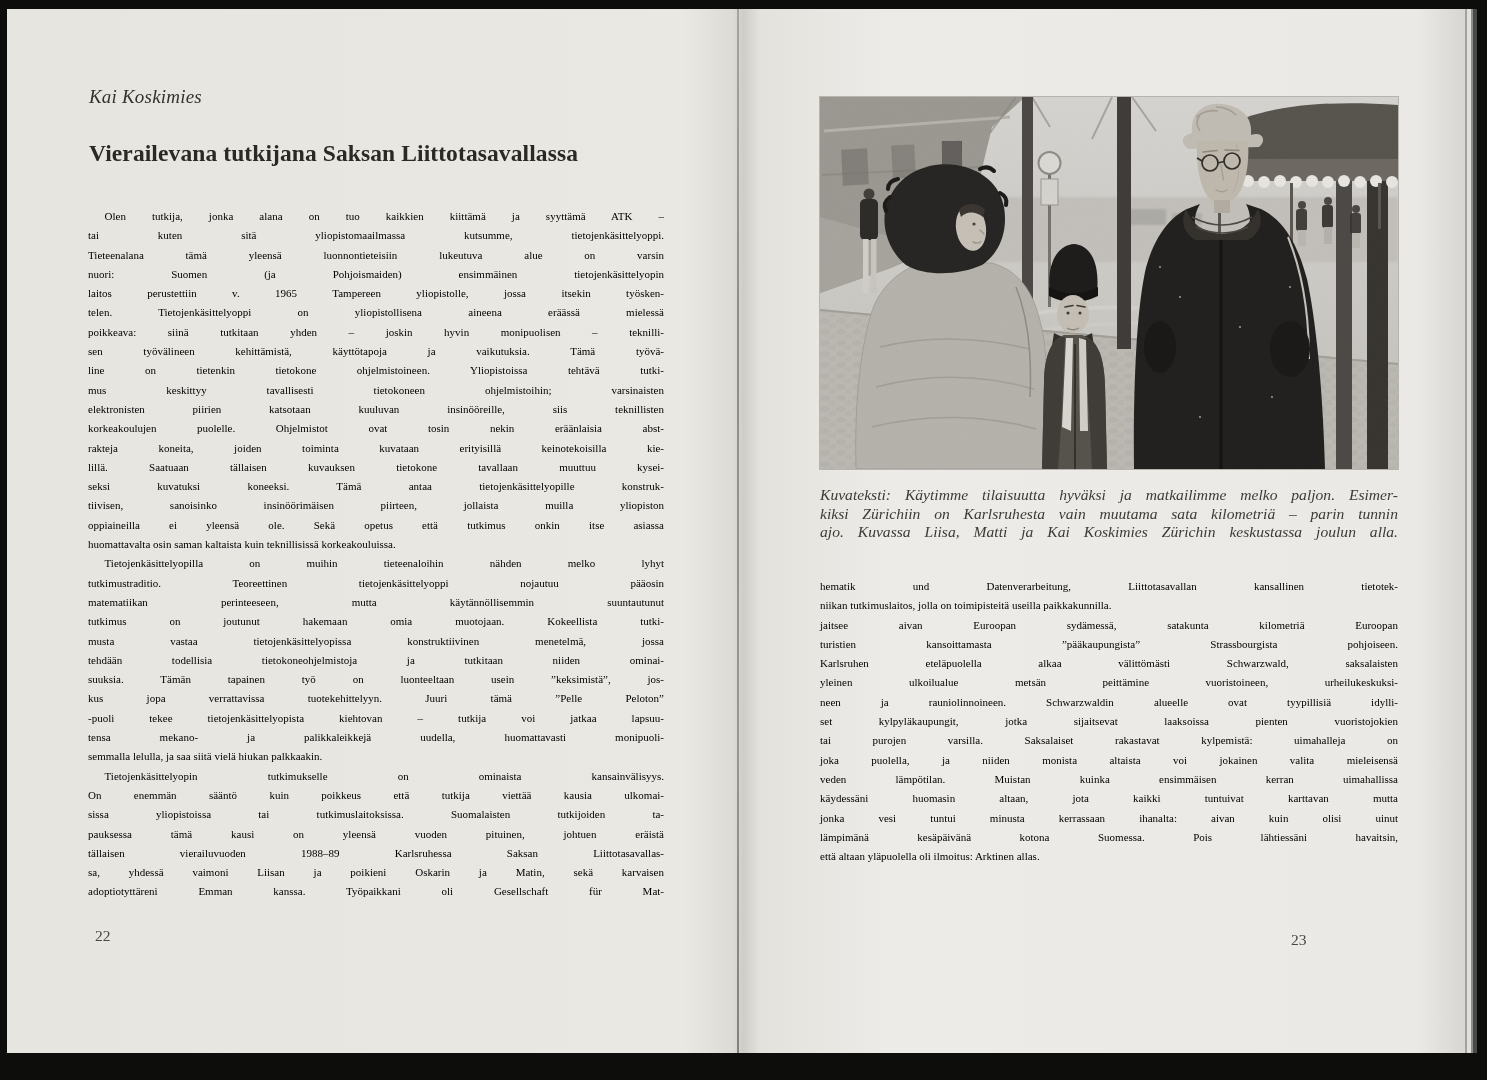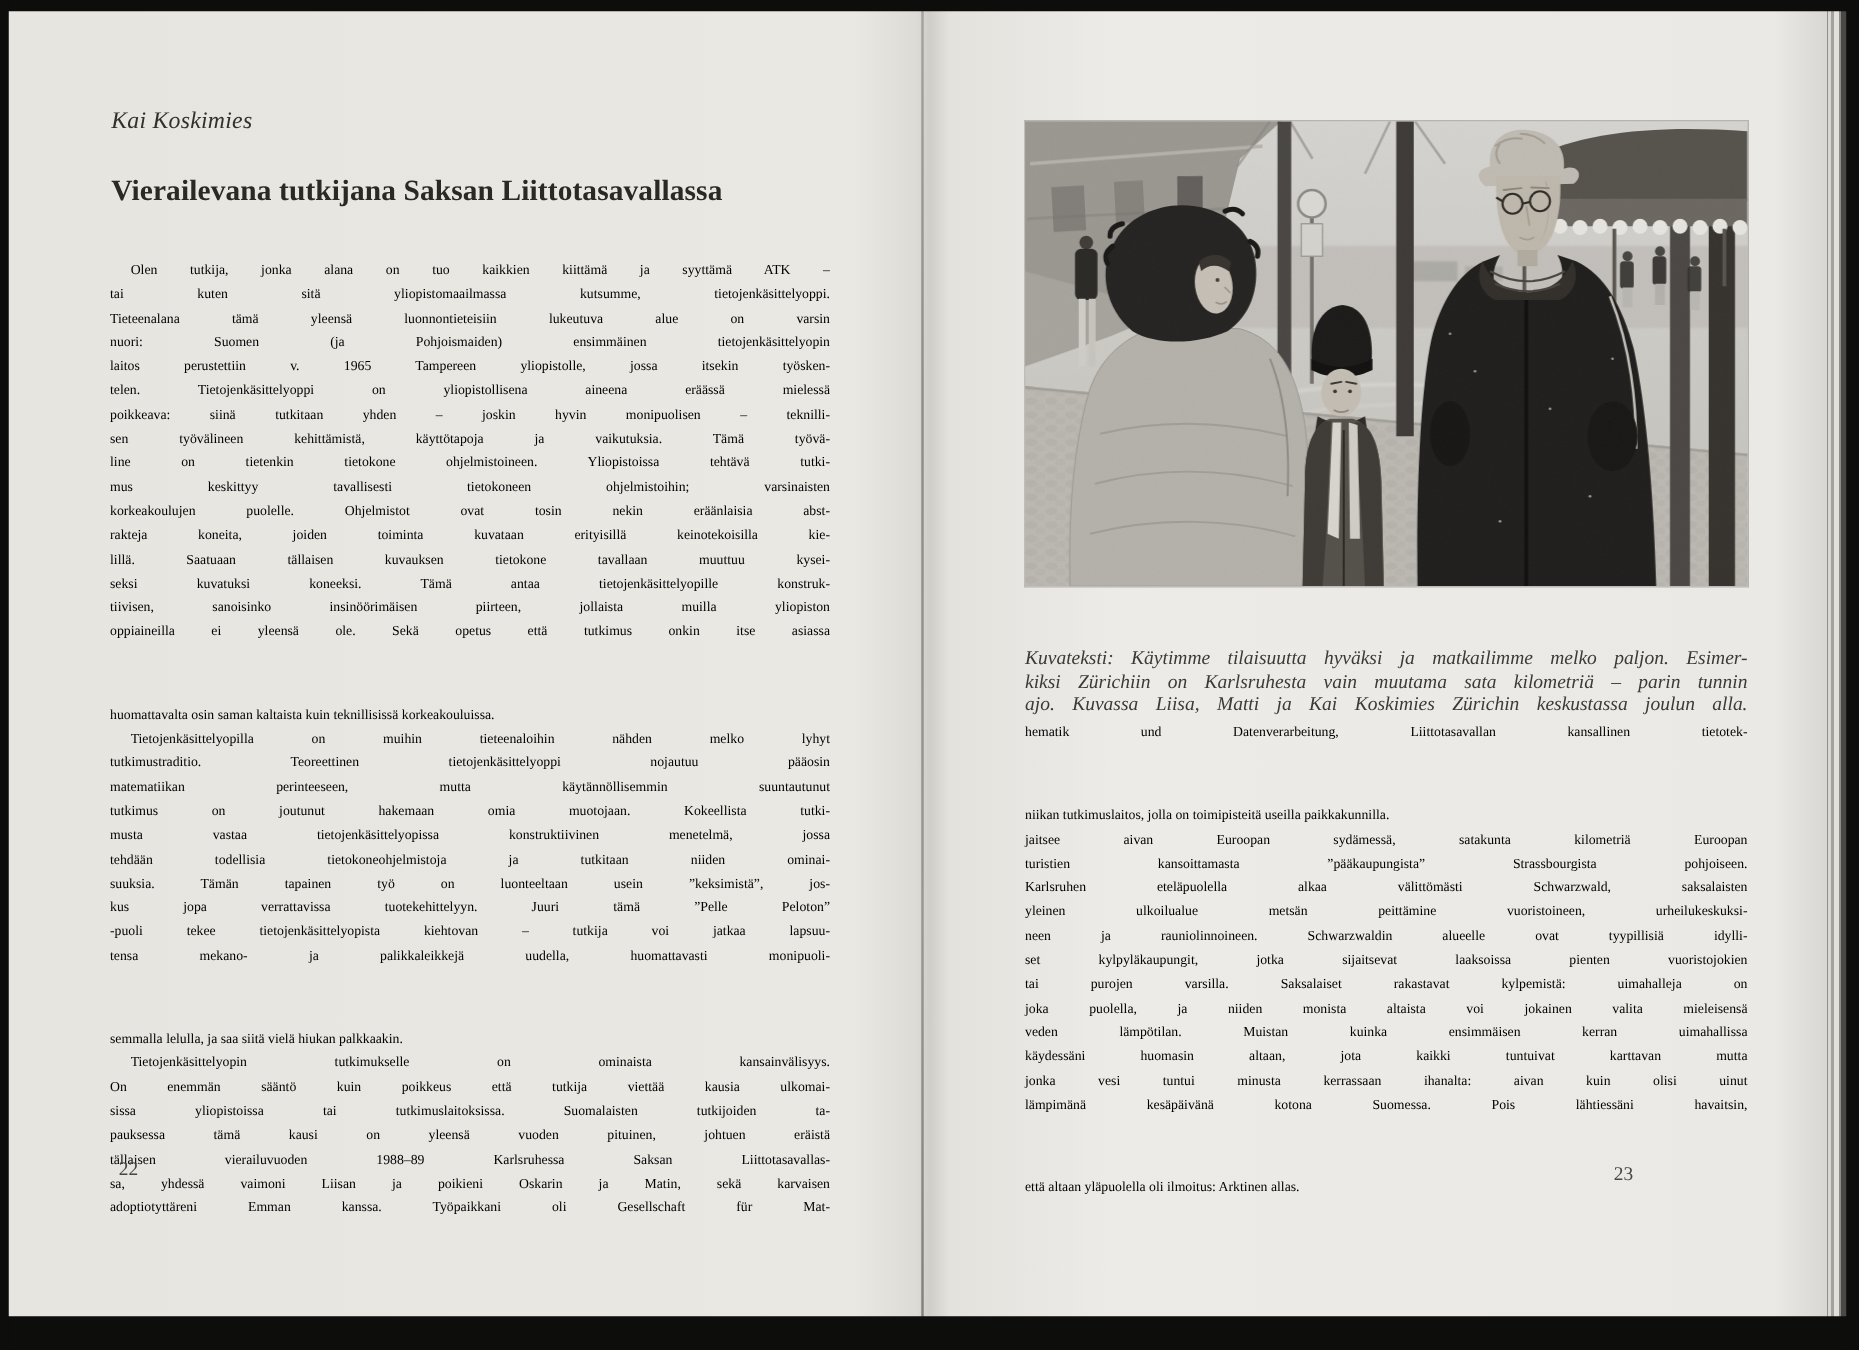--- a/index.html
+++ b/index.html
@@ -32,30 +32,30 @@
   }
   .title{
     position:absolute;left:89px;top:140px;width:620px;margin:0;
     font-size:23.5px;font-weight:bold;color:#2b2924;letter-spacing:.1px;
   }
   .bodytext{font-size:11px;line-height:19.3px;}
   #left-body{position:absolute;left:88px;top:207px;width:576px;}
   #right-body{position:absolute;left:820px;top:577px;width:578px;}
   .line{text-align:justify;text-align-last:justify;white-space:normal;}
   .line.indent{text-indent:1.5em;}
-  .line.flush{text-align-last:left;margin-top:47px;}
+  .line.flush{text-align-last:left;}
   .para{margin:0;}
 
   .photo-frame{
     position:absolute;left:820px;top:97px;width:578px;height:372px;
     outline:1px solid #b7b4ae;background:#cfcdc9;
   }
   .caption{
     position:absolute;left:820px;top:486px;width:578px;
-    font-style:italic;font-size:15.6px;line-height:18.6px;color:#3d3a35;margin-top:32px;
+    font-style:italic;font-size:15.6px;line-height:18.6px;color:#3d3a35;
   }
   .pagenum{position:absolute;font-size:15.5px;color:#4a4742;}
   .pagenum.pl{left:95px;top:927px;}
   .pagenum.pr{left:1291px;top:931px;}
 </style>
 </head>
 <body>
 
 <div class="scan">
   <div class="spread">
@@ -71,20 +71,21 @@
           <div class="line indent">Olen tutkija, jonka alana on tuo kaikkien kiittämä ja syyttämä ATK –</div>
           <div class="line">tai kuten sitä yliopistomaailmassa kutsumme, tietojenkäsittelyoppi.</div>
           <div class="line">Tieteenalana tämä yleensä luonnontieteisiin lukeutuva alue on varsin</div>
           <div class="line">nuori: Suomen (ja Pohjoismaiden) ensimmäinen tietojenkäsittelyopin</div>
           <div class="line">laitos perustettiin v. 1965 Tampereen yliopistolle, jossa itsekin työsken-</div>
           <div class="line">telen. Tietojenkäsittelyoppi on yliopistollisena aineena eräässä mielessä</div>
           <div class="line">poikkeava: siinä tutkitaan yhden – joskin hyvin monipuolisen – teknilli-</div>
           <div class="line">sen työvälineen kehittämistä, käyttötapoja ja vaikutuksia. Tämä työvä-</div>
           <div class="line">line on tietenkin tietokone ohjelmistoineen. Yliopistoissa tehtävä tutki-</div>
           <div class="line">mus keskittyy tavallisesti tietokoneen ohjelmistoihin; varsinaisten</div>
+          <div class="line">elektronisten piirien katsotaan kuuluvan insinööreille, siis teknillisten</div>
           <div class="line">korkeakoulujen puolelle. Ohjelmistot ovat tosin nekin eräänlaisia abst-</div>
           <div class="line">rakteja koneita, joiden toiminta kuvataan erityisillä keinotekoisilla kie-</div>
           <div class="line">lillä. Saatuaan tällaisen kuvauksen tietokone tavallaan muuttuu kysei-</div>
           <div class="line">seksi kuvatuksi koneeksi. Tämä antaa tietojenkäsittelyopille konstruk-</div>
           <div class="line">tiivisen, sanoisinko insinöörimäisen piirteen, jollaista muilla yliopiston</div>
           <div class="line">oppiaineilla ei yleensä ole. Sekä opetus että tutkimus onkin itse asiassa</div>
           <div class="line flush">huomattavalta osin saman kaltaista kuin teknillisissä korkeakouluissa.</div>
         </div>
         <div class="para">
           <div class="line indent">Tietojenkäsittelyopilla on muihin tieteenaloihin nähden melko lyhyt</div>

